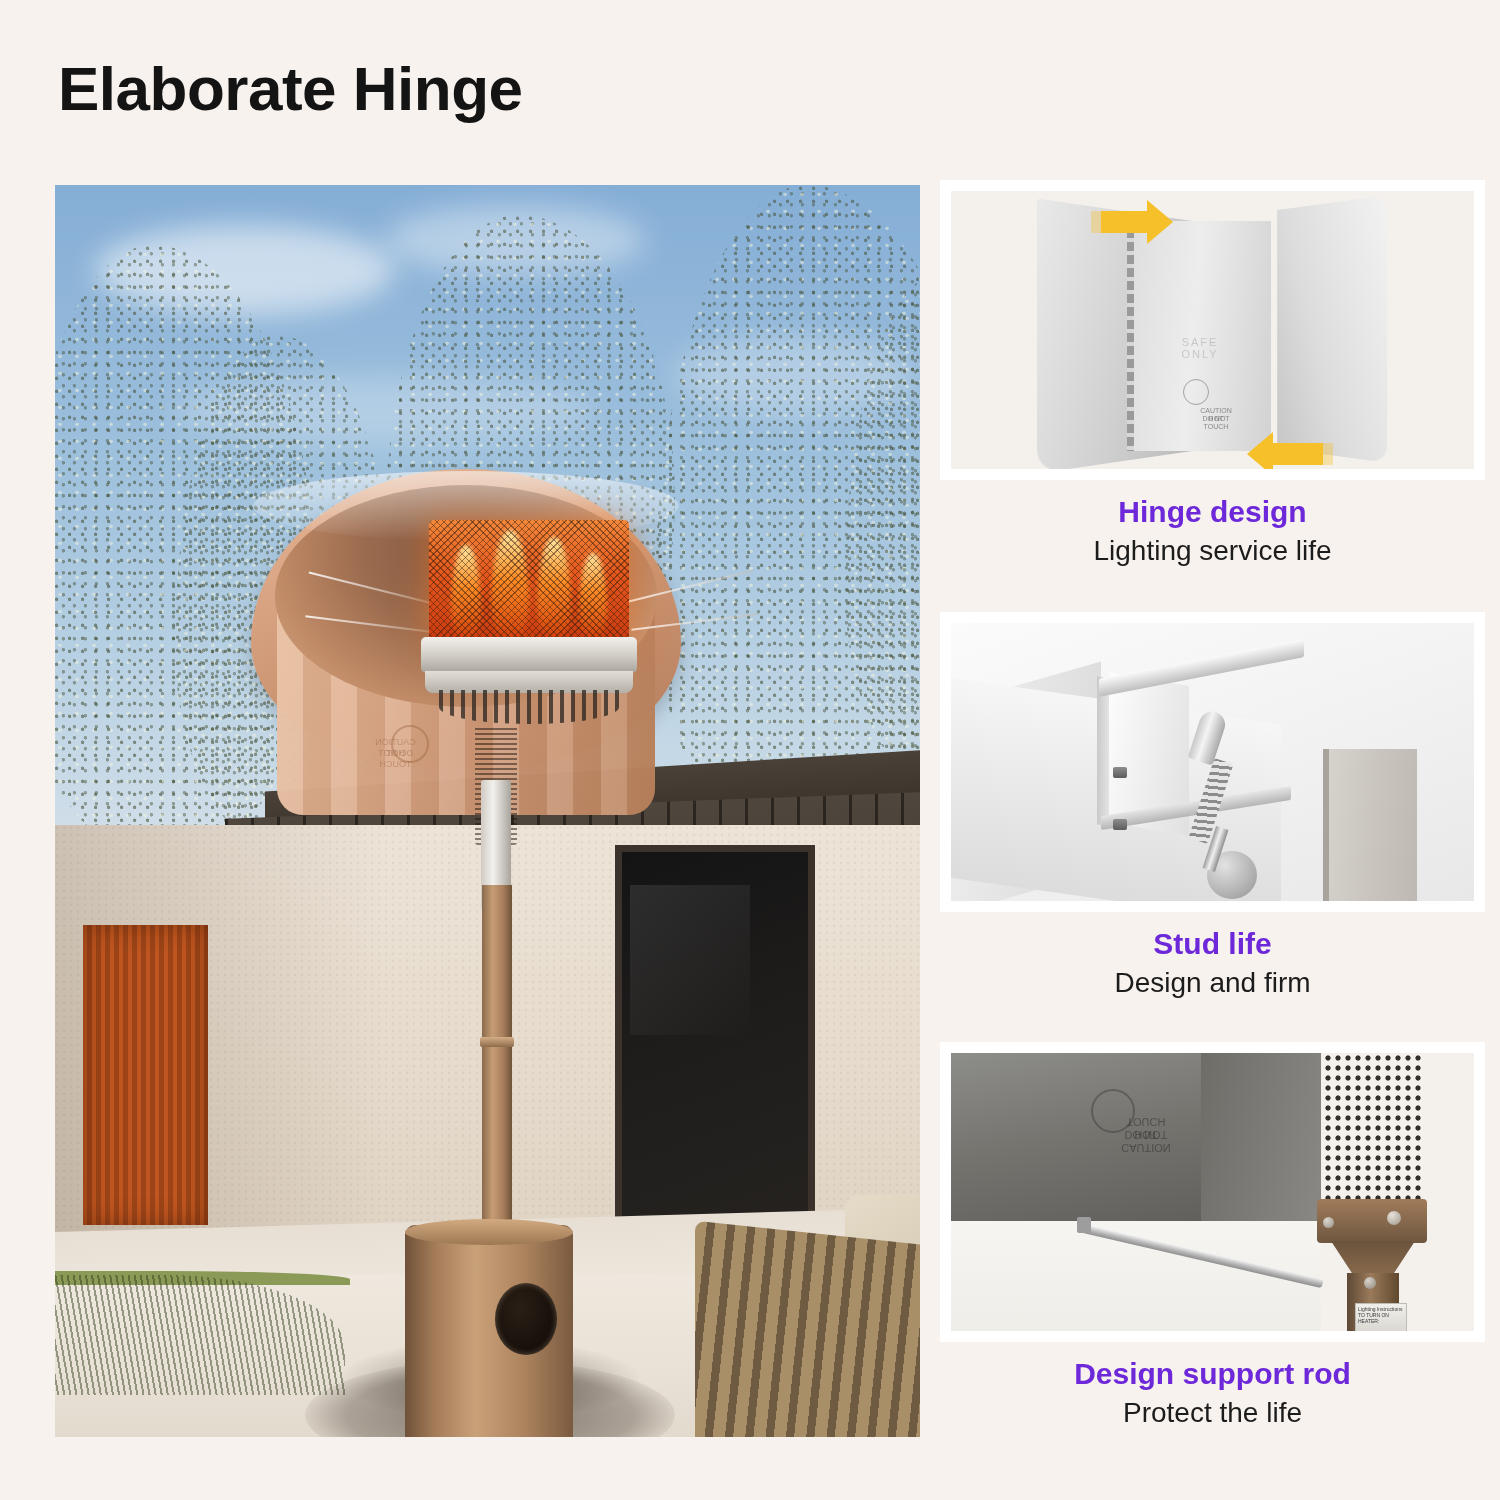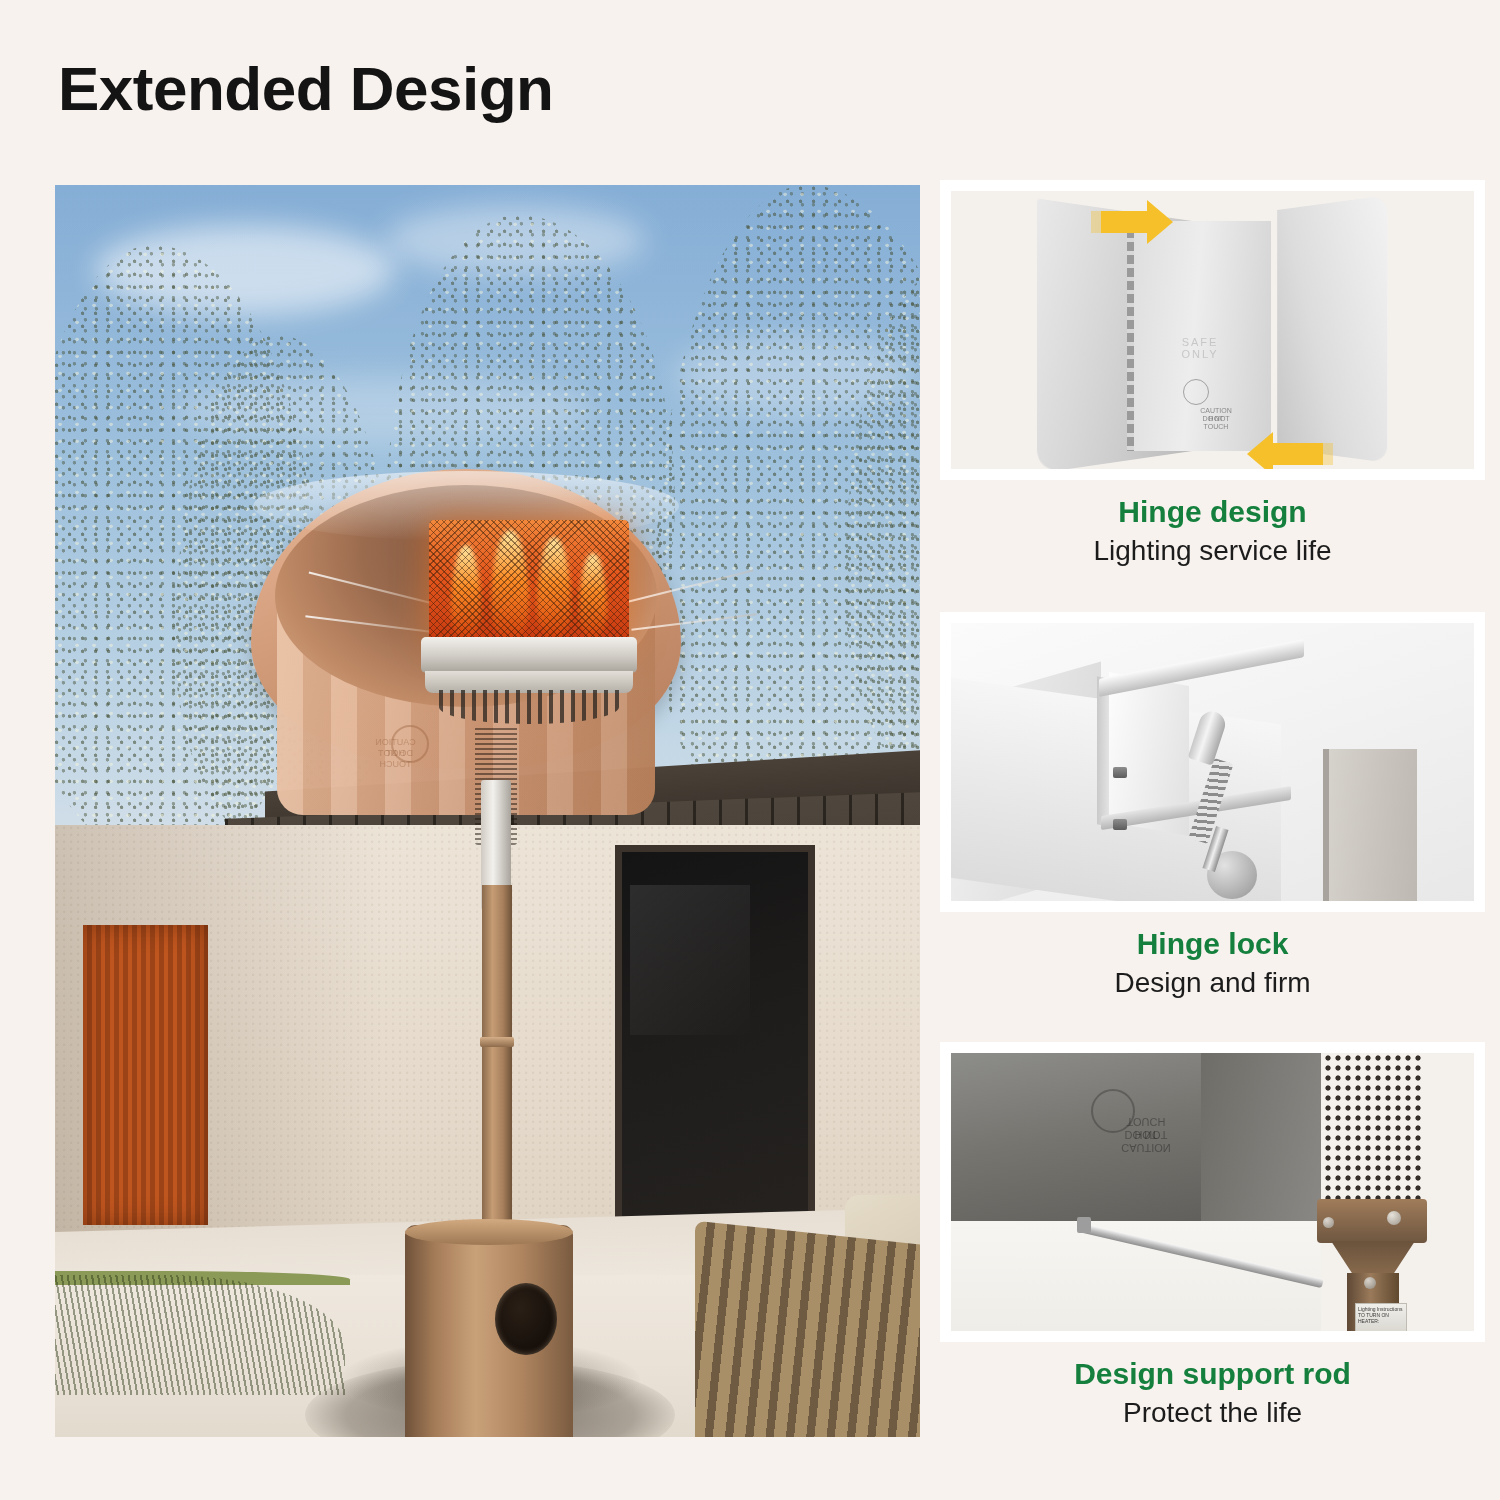--- a/index.html
+++ b/index.html
@@ -178,21 +178,21 @@
   .hero-fade{left:0;top:0;width:865px;height:1252px;
       background:linear-gradient(180deg,rgba(255,250,245,.05),rgba(255,250,245,0) 30%);}
 
   
   .feature{position:absolute;left:940px;width:545px;}
   .thumb{position:relative;width:545px;height:300px;background:#FFFFFF;
       box-sizing:border-box;padding:11px;}
   .thumb-inner{position:relative;width:100%;height:100%;overflow:hidden;}
   .thumb-inner *{position:absolute;}
   .cap{position:absolute;left:0;width:545px;text-align:center;}
-  .cap-t{font-size:30px;font-weight:bold;color:#15803d;line-height:1.15;}
+  .cap-t{font-size:30px;font-weight:bold;color:#6d28d9;line-height:1.15;}
   .cap-s{font-size:28px;color:#1C1C1C;line-height:1.2;margin-top:4px;}
 
   
   .h-bg{left:0;top:0;width:100%;height:100%;background:#F4F0EC;}
   .h-leftpanel{left:85px;top:20px;width:175px;height:250px;
       background:linear-gradient(105deg,#E9E9E9 0%,#CFCFCF 55%,#B9B9B9 100%);
       border-radius:4px 0 0 22px;transform:perspective(420px) rotateY(26deg);}
   .h-center{left:180px;top:30px;width:140px;height:230px;
       background:linear-gradient(95deg,#DEDEDE 0%,#EDEDED 45%,#D2D2D2 100%);}
   .h-right{left:318px;top:12px;width:120px;height:252px;
@@ -281,21 +281,21 @@
       background:linear-gradient(180deg,#F0EFEA,#D9D7D0);border:1px solid #BFBCB4;
       font-size:5px;color:#3A3A3A;line-height:6px;padding:2px;box-sizing:border-box;overflow:hidden;}
   .b-screw3{left:413px;top:224px;width:12px;height:12px;border-radius:50%;
       background:radial-gradient(circle at 35% 30%,#D8D3CB,#8E8579);}
 </style>
 </head>
 <body>
 
 <div class="page">
 
-  <div class="page-title">Extended Design</div>
+  <div class="page-title">Elaborate Hinge</div>
 
   <div class="hero">
     <div class="sky"></div>
     <div class="cloud c1"></div>
     <div class="cloud c2"></div>
     <div class="cloud c3"></div>
     <div class="cloud c4"></div>
 
     <div class="tree t-left tree-tex"></div>
     <div class="tree t-left2 tree-tex"></div>
@@ -409,21 +409,21 @@
         <div class="s-bolt sb2"></div>
         <div class="s-disc"></div>
         <div class="s-shaft"></div>
         <div class="s-thread"></div>
         <div class="s-knob"></div>
         <div class="s-right2"></div>
         <div class="s-right"></div>
       </div>
     </div>
     <div class="cap" style="top:315px;">
-      <div class="cap-t">Hinge lock</div>
+      <div class="cap-t">Stud life</div>
       <div class="cap-s">Design and firm</div>
     </div>
   </div>
 
   <div class="feature" style="top:1042px;">
     <div class="thumb">
       <div class="thumb-inner">
         <div class="b-bg"></div>
         <div class="b-plate"></div>
         <div class="b-plate2"></div>

